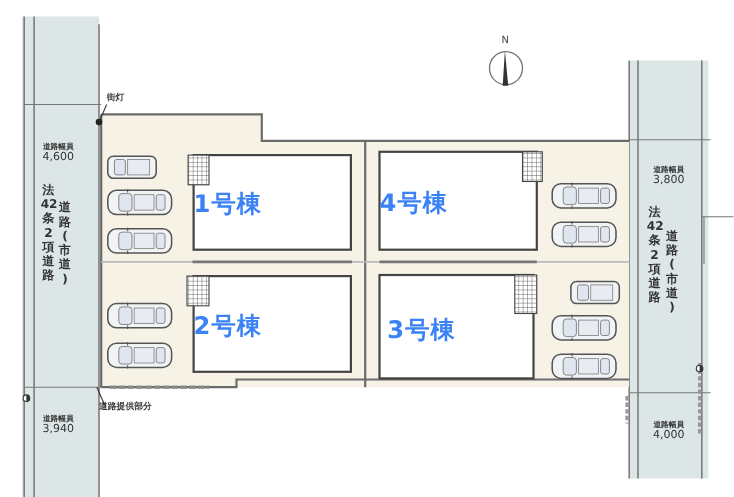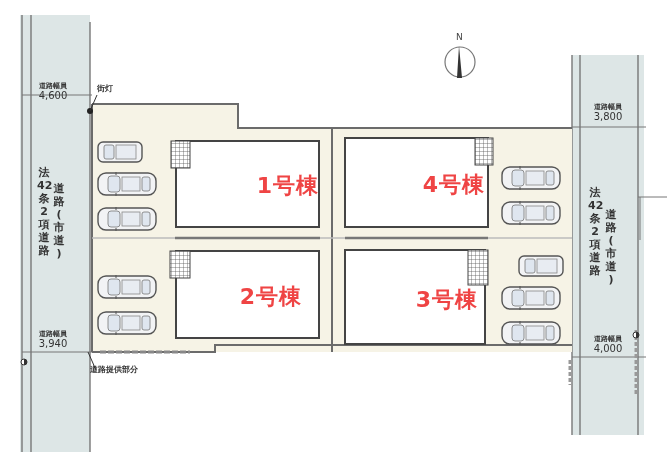--- a/index.html
+++ b/index.html
@@ -1,25 +1,25 @@
 <!DOCTYPE html>
 <html><head>
 <meta charset="utf-8">
 <style>
   html, body { margin: 0; padding: 0; background: #ffffff; }
   body { width: 667px; height: 452px; position: relative; overflow: hidden;
          font-family: "DejaVu Sans", "Liberation Sans", sans-serif; }
   #plan { position: absolute; left: 0; top: 0; width: 667px; height: 452px; }
   .road-width-label { position: absolute; text-align: center; font-size: 7px; line-height: 9px;
-                      color: #333; font-weight: bold; width: 60px; }
+                      color: #333; font-weight: bold; width: 60px; margin-top: 47px; }
   .road-width-label .val { font-weight: normal; font-size: 10px; }
   .road-name { position: absolute; font-size: 11px; font-weight: bold; color: #333;
                line-height: 13px; width: 14px; text-align: center; }
-  .lot-label { position: absolute; font-size: 22px; font-weight: bold; color: #ef4444;
-               text-align: right; letter-spacing: 1px; }
+  .lot-label { position: absolute; font-size: 22px; font-weight: bold; color: #3b82f6;
+               text-align: left; letter-spacing: 1px; }
   .callout { position: absolute; font-size: 8px; font-weight: bold; color: #333; white-space: nowrap; }
   .north-n { position: absolute; font-size: 9px; color: #444; }
 </style>
 </head>
 <body>
 
 <svg id="plan" viewBox="0 0 667 452" xmlns="http://www.w3.org/2000/svg">
   <defs>
     <pattern id="grid" width="4" height="4" patternUnits="userSpaceOnUse">
       <rect width="4" height="4" fill="#fff"></rect>
@@ -161,14 +161,14 @@
     <div>市</div>
     <div>道</div>
     <div>)</div>
 </div>
 
 <div class="callout" style="left:97px;top:83px;">街灯</div>
 <div class="callout" style="left:90px;top:364px;">道路提供部分</div>
 
 <div class="lot-label" style="left:176px;top:171px;width:143px;">1号棟</div>
 <div class="lot-label" style="left:176px;top:282px;width:126px;">2号棟</div>
-<div class="lot-label" style="left:338px;top:285px;width:140px;">3号棟</div>
+<div class="lot-label" style="left:352px;top:285px;width:140px;">3号棟</div>
 <div class="lot-label" style="left:345px;top:170px;width:140px;">4号棟</div>
 
 </body></html>

